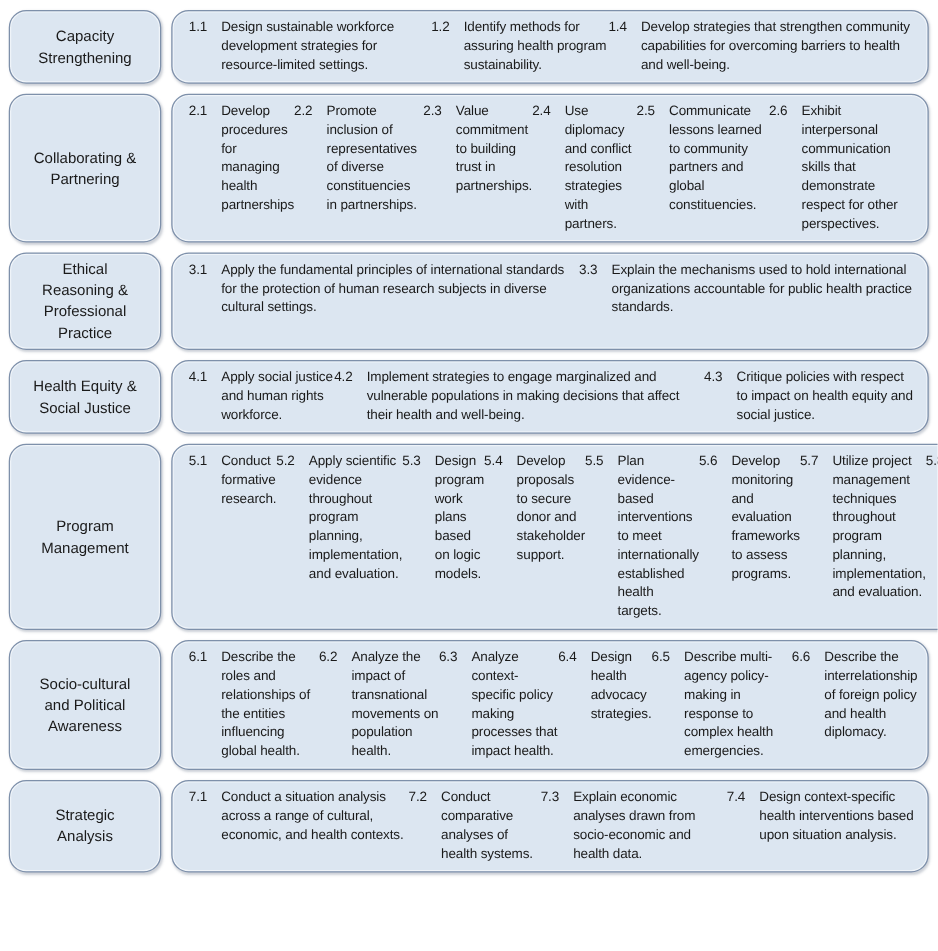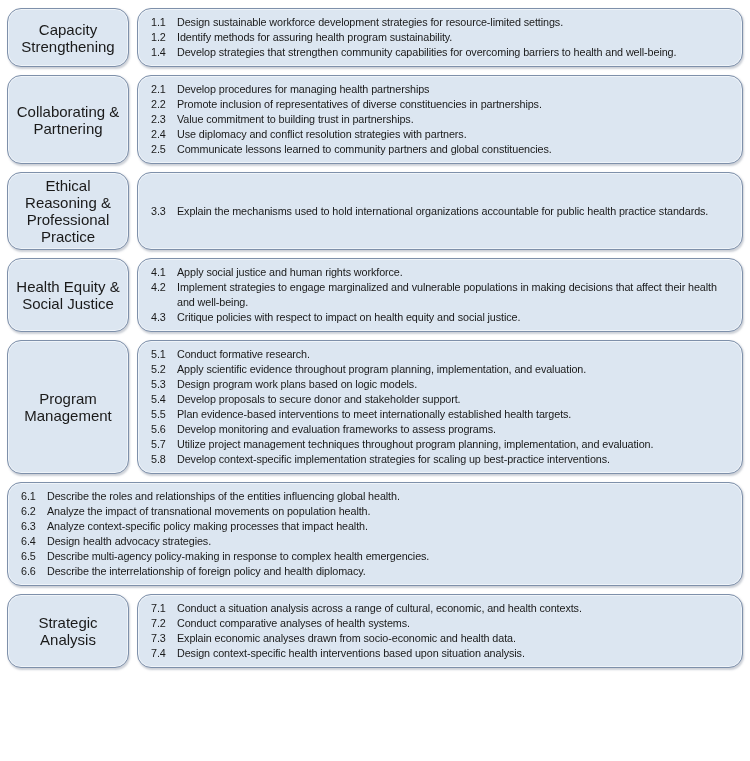--- a/index.html
+++ b/index.html
@@ -33,34 +33,34 @@
     border: 1.4px solid var(--border);
     border-radius: 14px;
     display: flex;
     align-items: center;
     justify-content: center;
     text-align: center;
     padding: 4px 8px;
     box-shadow: 1px 1.5px 2px rgba(110,120,140,0.35), inset 0 0 0 1px rgba(255,255,255,0.55);
   }
   .domain-name {
-    font-size: 15px;
+    font-size: 12px;
     line-height: 17px;
     color: var(--text);
     white-space: pre-line;
   }
   .items-box {
     flex: 1;
     box-sizing: border-box;
     background: var(--fill);
     border: 1.4px solid var(--border);
     border-radius: 14px;
     padding: 6px 8px 6px 13px;
     display: flex;
-    flex-direction: column;
+    flex-direction: row;
     justify-content: center;
     box-shadow: 1px 1.5px 2px rgba(110,120,140,0.35), inset 0 0 0 1px rgba(255,255,255,0.55);
   }
   .item {
     display: flex;
     font-size: 10.8px;
     line-height: 15px;
     letter-spacing: -0.1px;
     color: var(--text);
   }
@@ -123,31 +123,39 @@
   <div class="item">
     <span class="num">2.4</span>
     <span class="text">Use diplomacy and conflict resolution strategies with partners.</span>
   </div>
 
   <div class="item">
     <span class="num">2.5</span>
     <span class="text">Communicate lessons learned to community partners and global constituencies.</span>
   </div>
 
+  <div class="item">
+    <span class="num">2.6</span>
+    <span class="text">Exhibit interpersonal communication skills that demonstrate respect for other perspectives.</span>
+  </div>
 </div>
   </div>
 
   <div class="row">
     <div class="domain-box">
       <span class="domain-name">Ethical
 Reasoning &amp;
 Professional
 Practice</span>
     </div>
     <div class="items-box">
+  <div class="item">
+    <span class="num">3.1</span>
+    <span class="text">Apply the fundamental principles of international standards for the protection of human research subjects in diverse cultural settings.</span>
+  </div>
 
 
   <div class="item">
     <span class="num">3.3</span>
     <span class="text">Explain the mechanisms used to hold international organizations accountable for public health practice standards.</span>
   </div>
 
 </div>
   </div>
 
@@ -217,20 +225,25 @@
   </div>
 
   <div class="item">
     <span class="num">5.8</span>
     <span class="text">Develop context-specific implementation strategies for scaling up best-practice interventions.</span>
   </div>
 </div>
   </div>
 
   <div class="row">
+    <div class="domain-box">
+      <span class="domain-name">Socio-cultural
+and Political
+Awareness</span>
+    </div>
     <div class="items-box">
   <div class="item">
     <span class="num">6.1</span>
     <span class="text">Describe the roles and relationships of the entities influencing global health.</span>
   </div>
 
   <div class="item">
     <span class="num">6.2</span>
     <span class="text">Analyze the impact of transnational movements on population health.</span>
   </div>

